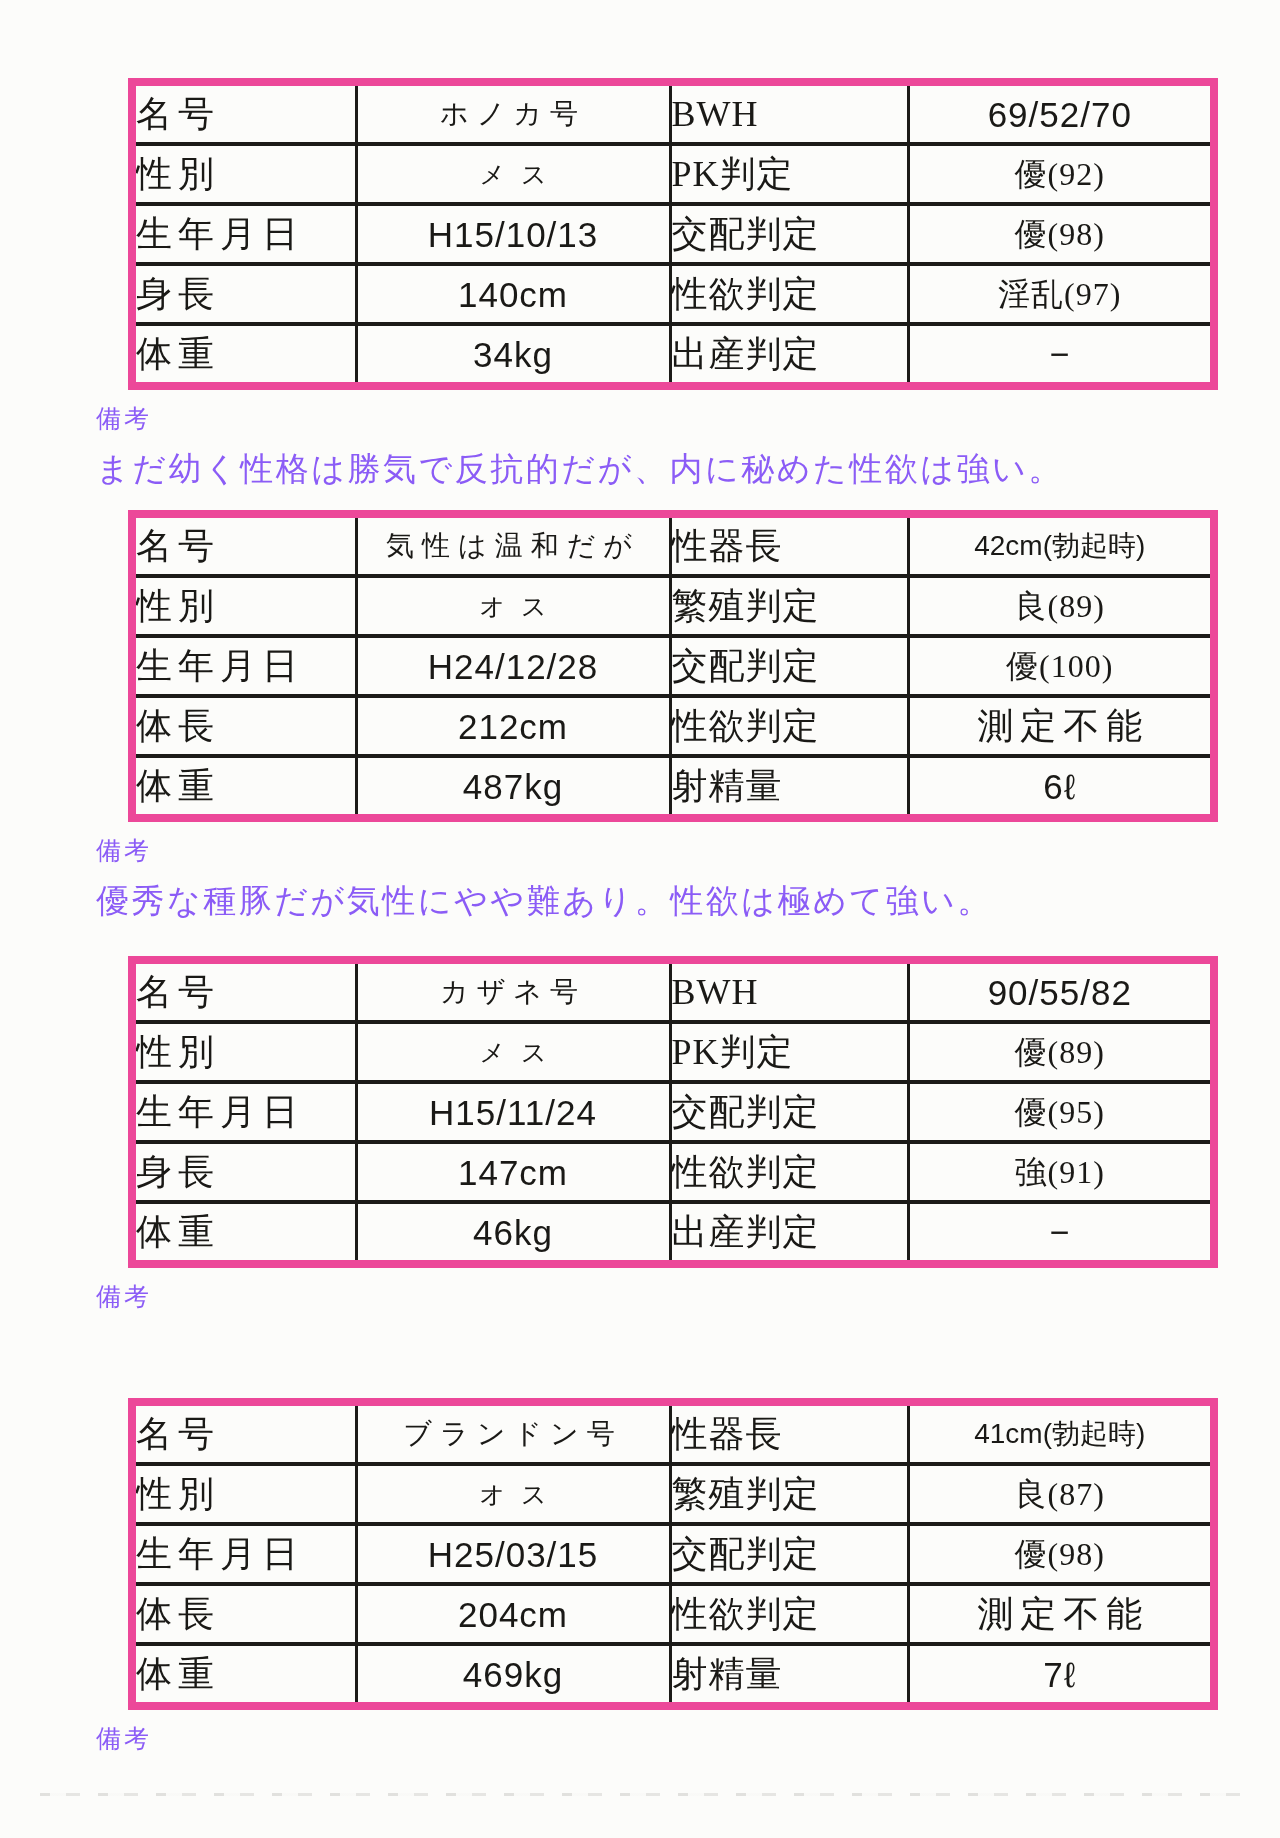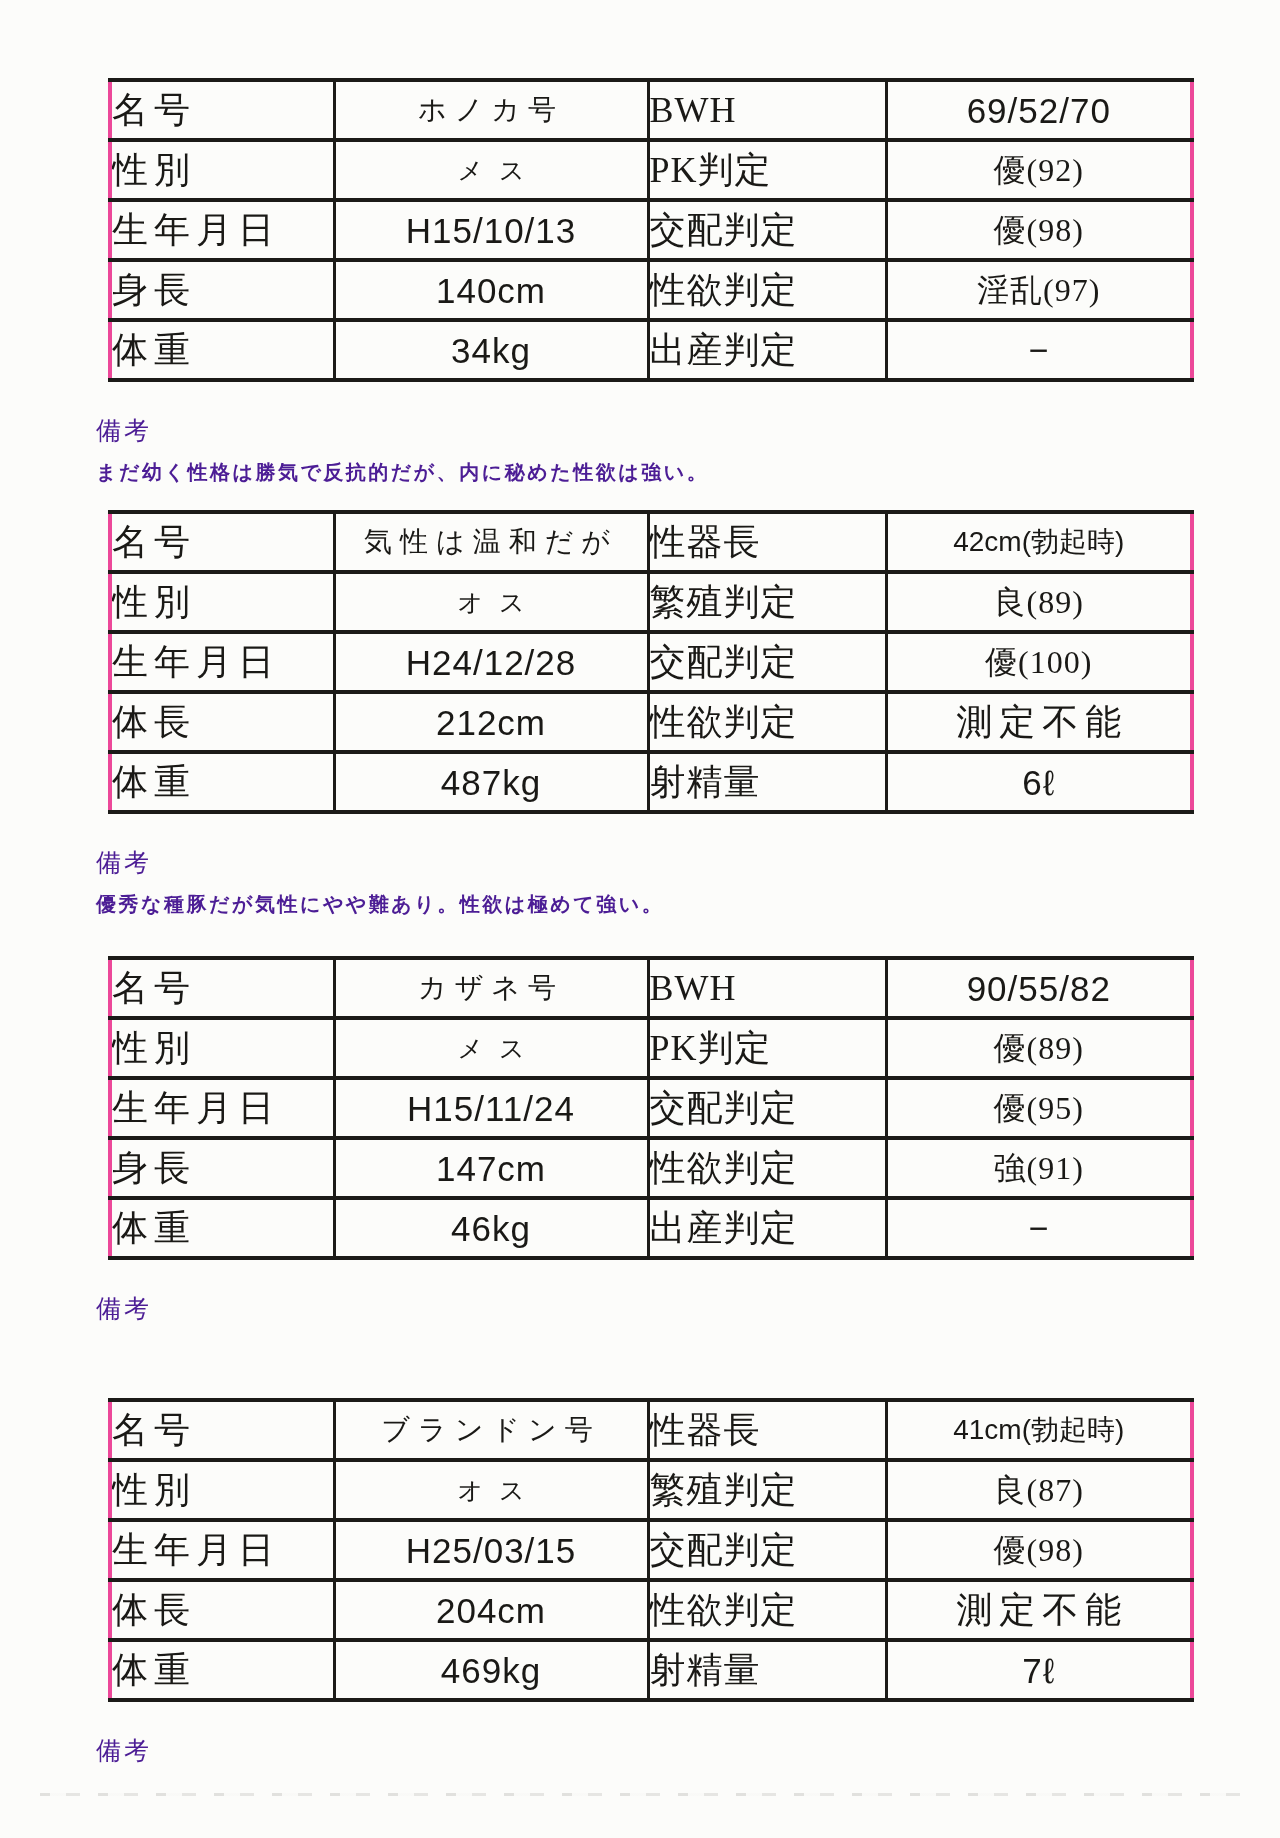--- a/index.html
+++ b/index.html
@@ -30,21 +30,21 @@
     border: 3px solid #1c1b18;
     border-top-width: 4px;
     border-bottom-width: 4px;
     height: 56px;
     padding: 0;
     line-height: 1;
     vertical-align: middle;
     white-space: nowrap;
     overflow: hidden;
   }
-  table.spec { border: 4px solid #ec4899; }
+  table.spec { border: 8px solid #ec4899; margin-left: 20px; }
   col.c1 { width: 224px; }
   col.c2 { width: 314px; }
   col.c3 { width: 238px; }
   col.c4 { width: 306px; }
 
   td.lab {
     text-align: left;
     padding-left: 26px;
     font-family: "Liberation Serif", "DejaVu Serif", serif;
     font-size: 36px;
@@ -87,34 +87,33 @@
     font-size: 36px;
     letter-spacing: 7px;
     text-indent: 7px;
   }
   .dash {
     font-family: "Liberation Sans", "DejaVu Sans", sans-serif;
     font-size: 34px;
   }
 
   .remark {
-    margin-top: 32px;
+    margin-top: 12px;
     margin-left: -12px;
-    color: #4c1d95;
+    color: #8b5cf6;
   }
   .remark-label {
     font-size: 25px;
     letter-spacing: 3px;
     margin-bottom: 12px;
   }
   .remark-text {
-    font-size: 20px;
+    font-size: 33px;
     letter-spacing: 2.5px;
     white-space: nowrap;
-    font-weight: bold;
   }
 
   .scan-artifact {
     position: absolute;
     left: 40px;
     top: 1793px;
     width: 1200px;
     height: 3px;
     background: repeating-linear-gradient(90deg,
       rgba(130,128,122,0.22) 0 10px,

